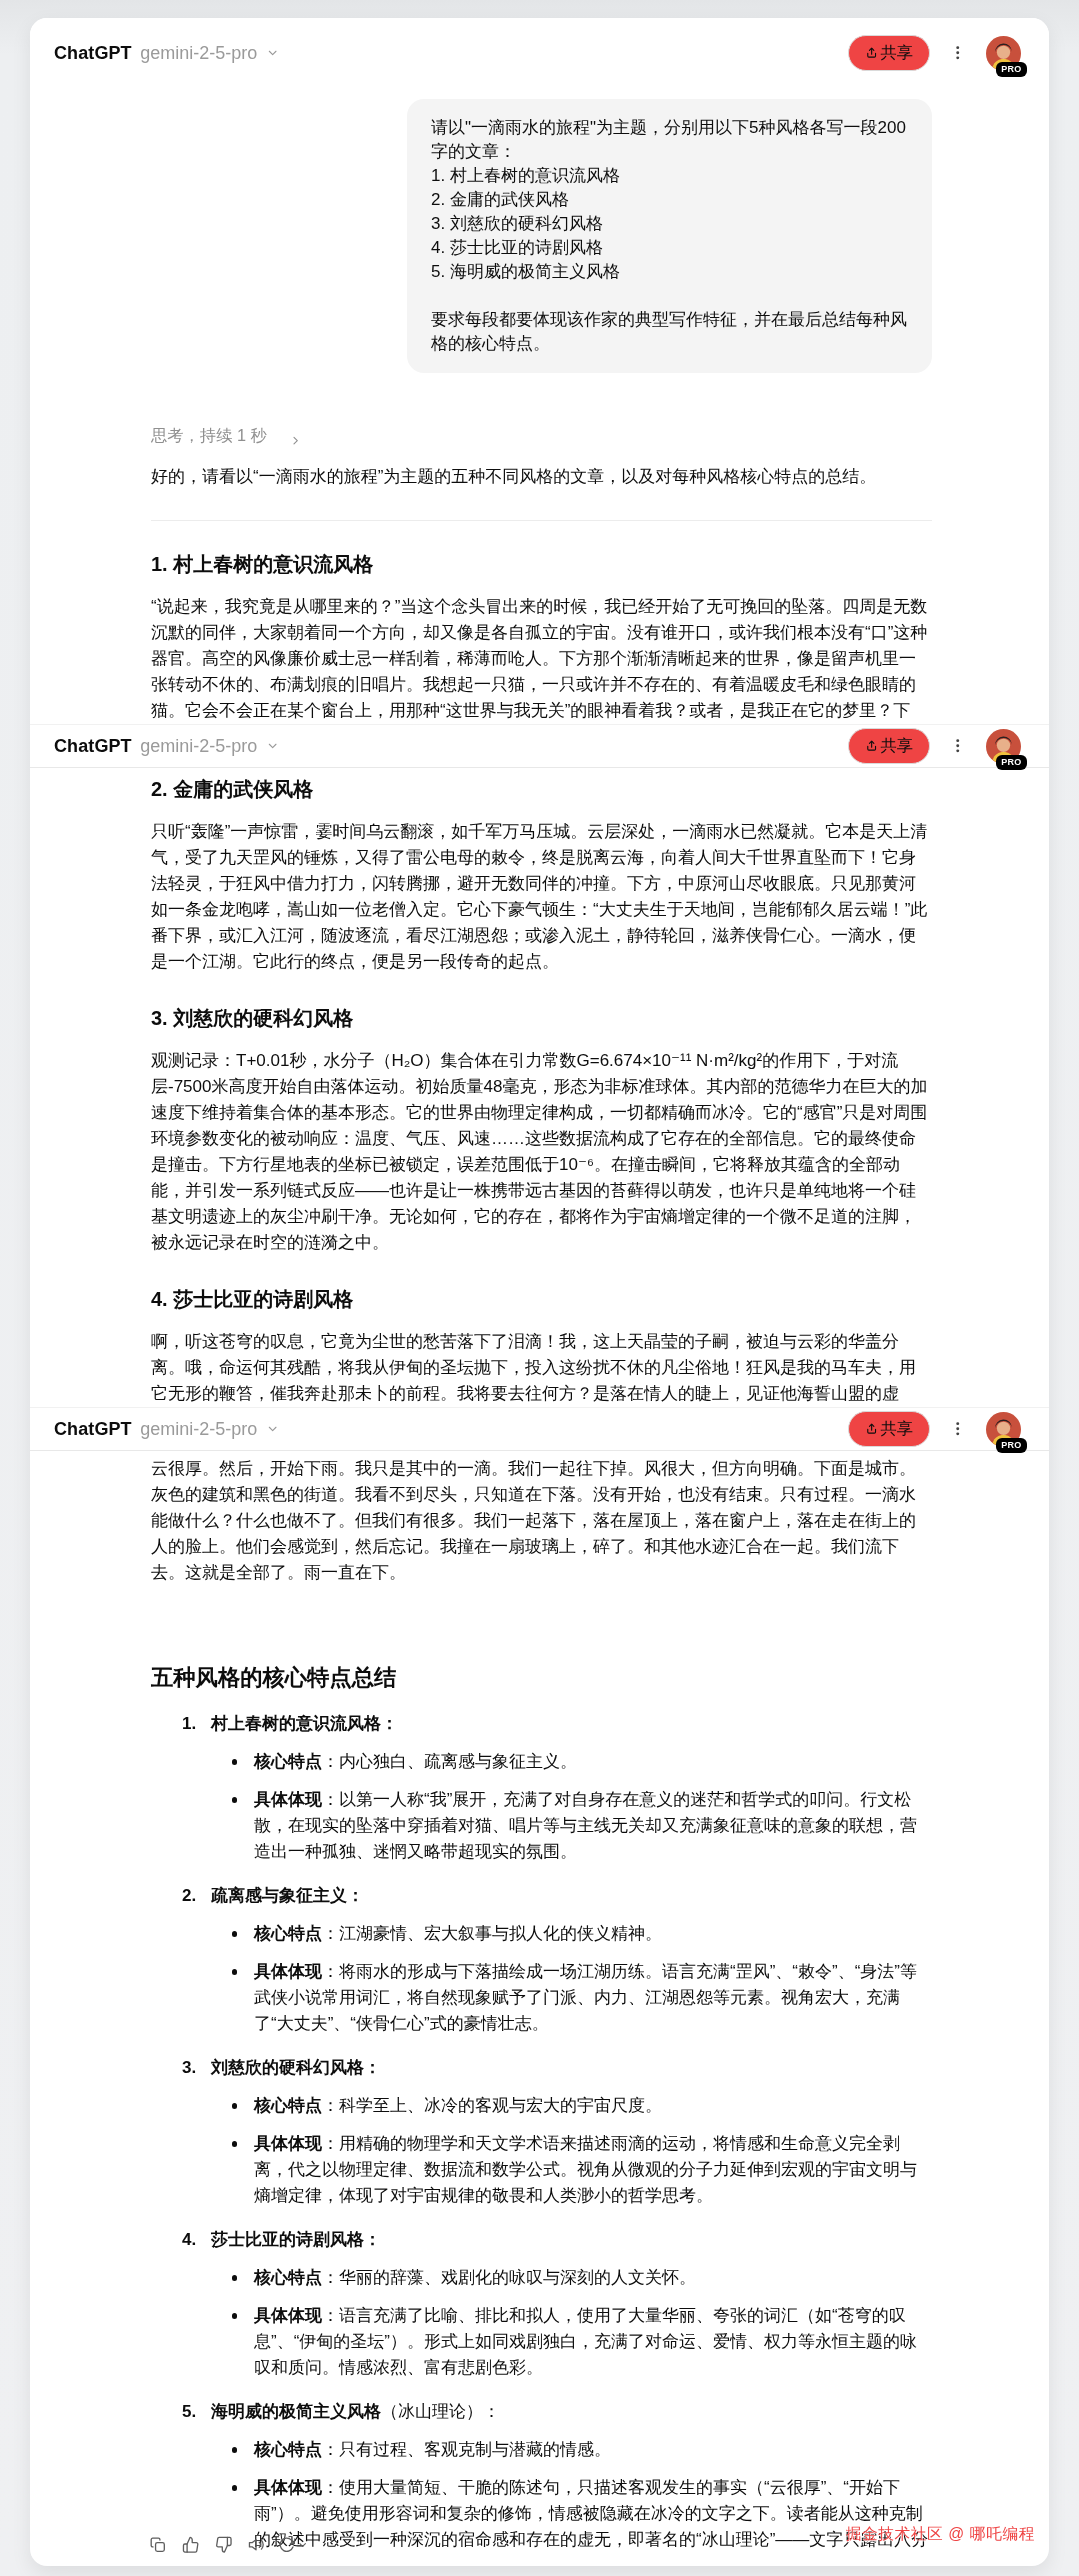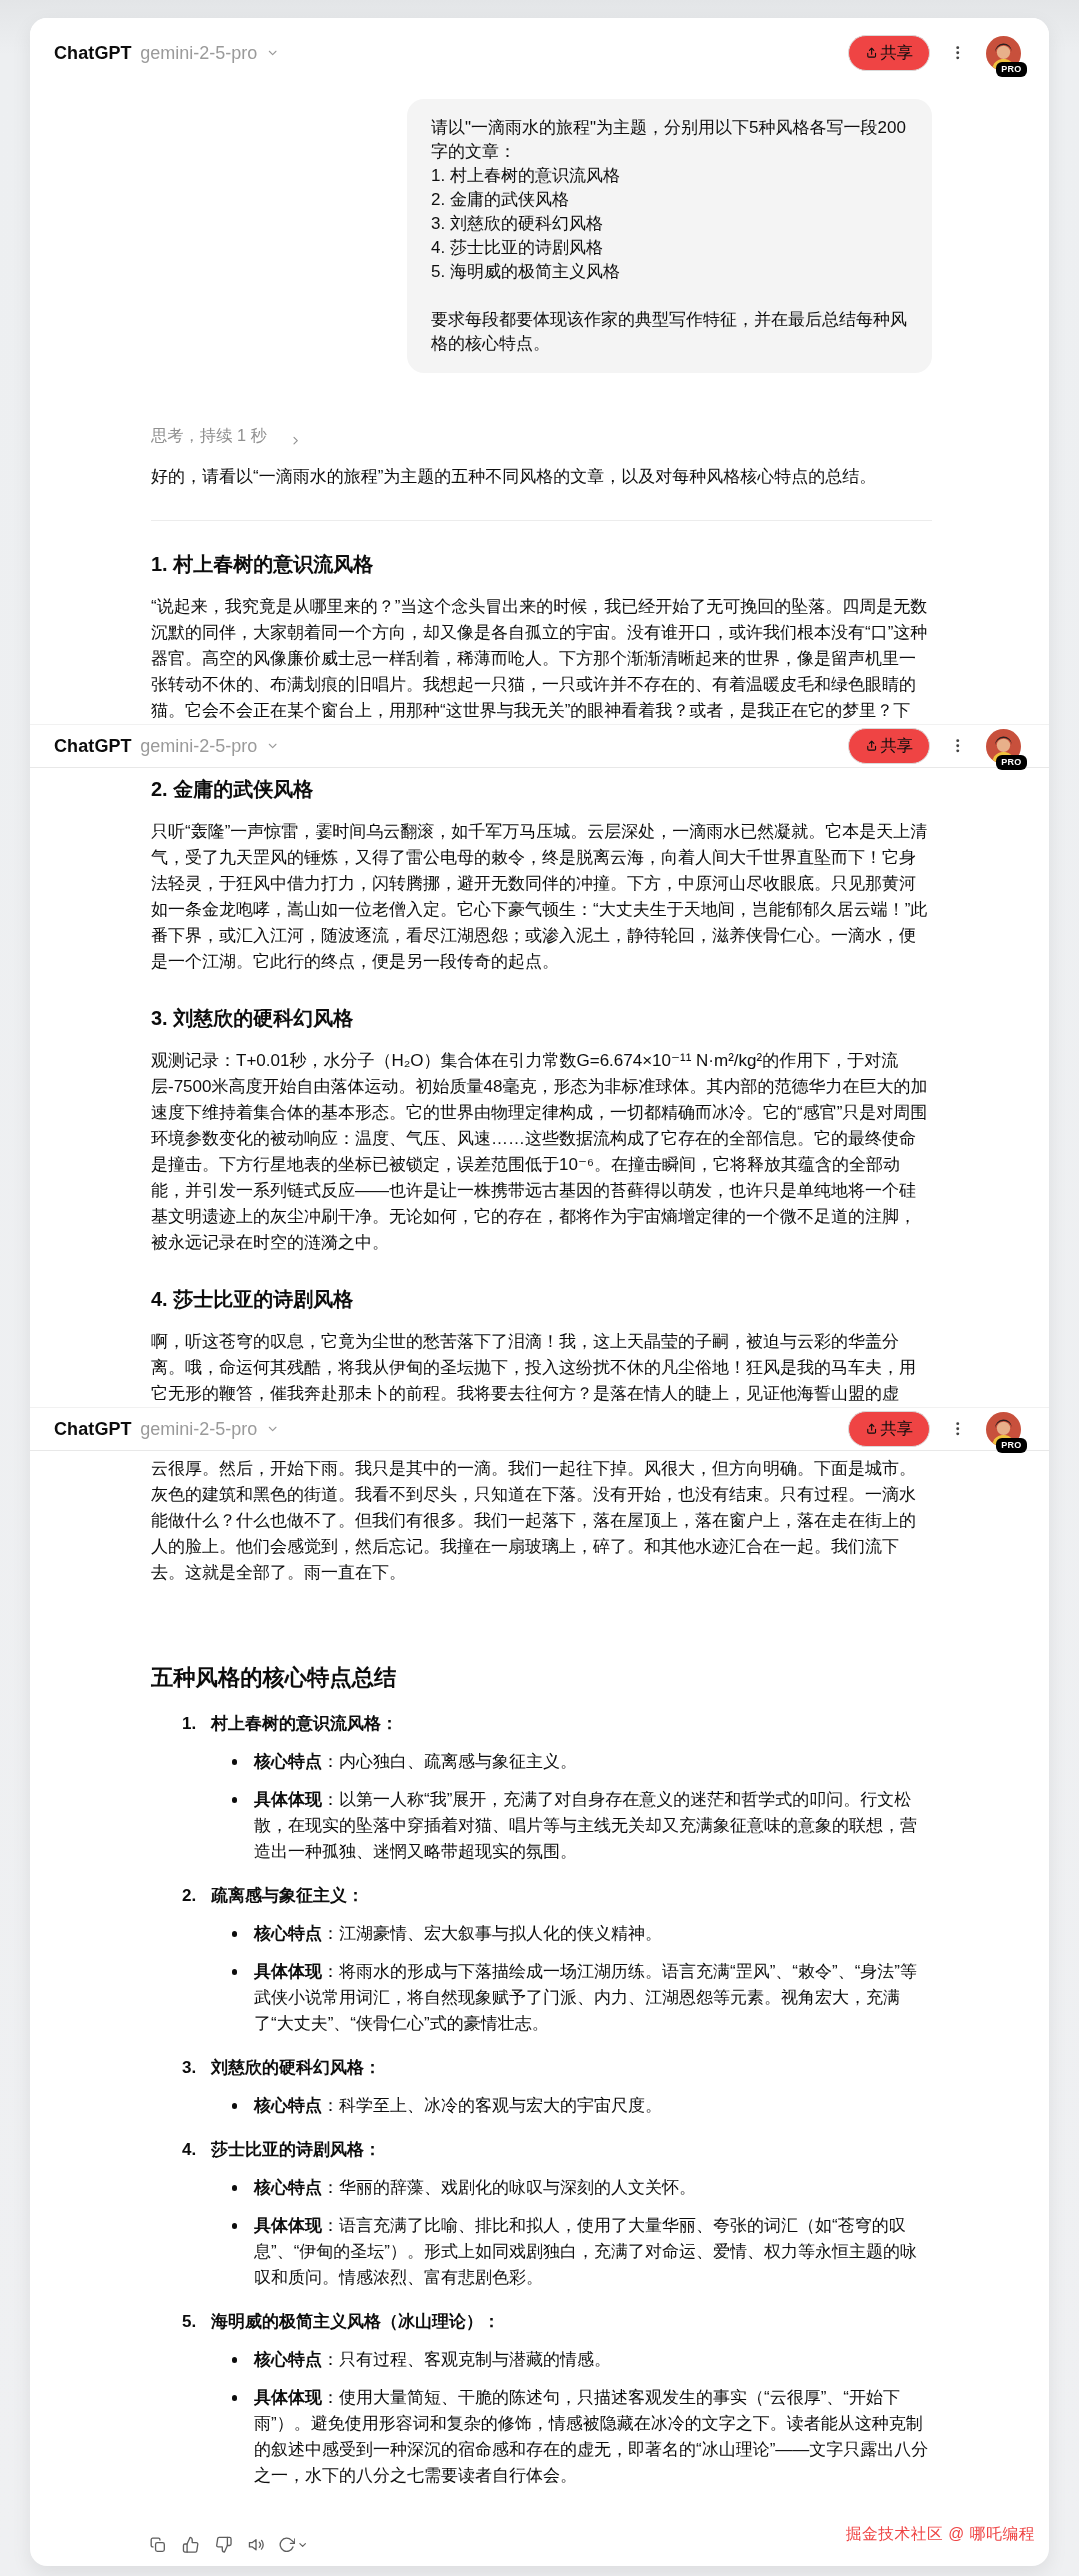--- a/index.html
+++ b/index.html
@@ -58,21 +58,21 @@
   h3.sec{font-size:20px;font-weight:700;margin:31px 0 0 0;line-height:1.25;}
   .seg-b h3.sec.first{margin-top:9.7px;}
   p.body{font-size:17px;line-height:26px;margin:17px 0 0 0;}
   .seg-c p.body.cont{margin-top:7.2px;}
   
   h2.sum{font-size:22.3px;font-weight:700;margin:77px 0 0 0;}
   .sum-list{margin-top:17px;}
   .sum-item{margin-top:18px;}
   .sum-title{position:relative;padding-left:60px;font-size:17px;line-height:26px;font-weight:700;}
   .sum-num{position:absolute;left:31px;top:0;}
-  .sum-suffix{font-weight:700;}
+  .sum-suffix{font-weight:400;}
   .sum-bullet{position:relative;padding-left:103px;margin-top:12px;font-size:17px;line-height:26px;}
   .sum-bullet::before{
     content:"";position:absolute;left:81px;top:10.3px;width:5.4px;height:5.4px;
     border-radius:50%;background:#0d0d0d;
   }
   .b-label{font-weight:700;}
   
   .toolbar{position:absolute;left:114px;bottom:7.2px;display:flex;align-items:center;gap:4.8px;color:#5d5d5d;}
   .tb-btn{display:flex;align-items:center;justify-content:center;width:28px;height:28px;border-radius:6px;}
   svg.i{width:17.5px;height:17.5px;display:block;}
@@ -281,20 +281,23 @@
         </div>
       </div>
 
       <div class="sum-item">
         <div class="sum-title">
           <span class="sum-num">3.</span><span>刘慈欣的硬科幻风格：</span><span class="sum-suffix"></span>
         </div>
         <div class="sum-bullet">
           <span class="b-label">核心特点</span><span>：科学至上、冰冷的客观与宏大的宇宙尺度。</span>
         </div>
+        <div class="sum-bullet">
+          <span class="b-label">具体体现</span><span>：用精确的物理学和天文学术语来描述雨滴的运动，将情感和生命意义完全剥离，代之以物理定律、数据流和数学公式。视角从微观的分子力延伸到宏观的宇宙文明与熵增定律，体现了对宇宙规律的敬畏和人类渺小的哲学思考。</span>
+        </div>
       </div>
 
       <div class="sum-item">
         <div class="sum-title">
           <span class="sum-num">4.</span><span>莎士比亚的诗剧风格：</span><span class="sum-suffix"></span>
         </div>
         <div class="sum-bullet">
           <span class="b-label">核心特点</span><span>：华丽的辞藻、戏剧化的咏叹与深刻的人文关怀。</span>
         </div>
         <div class="sum-bullet">

